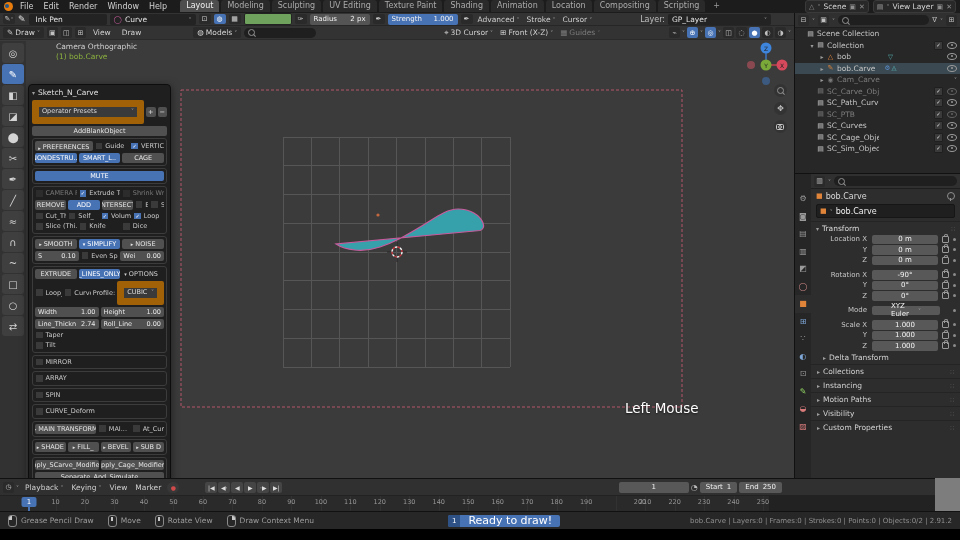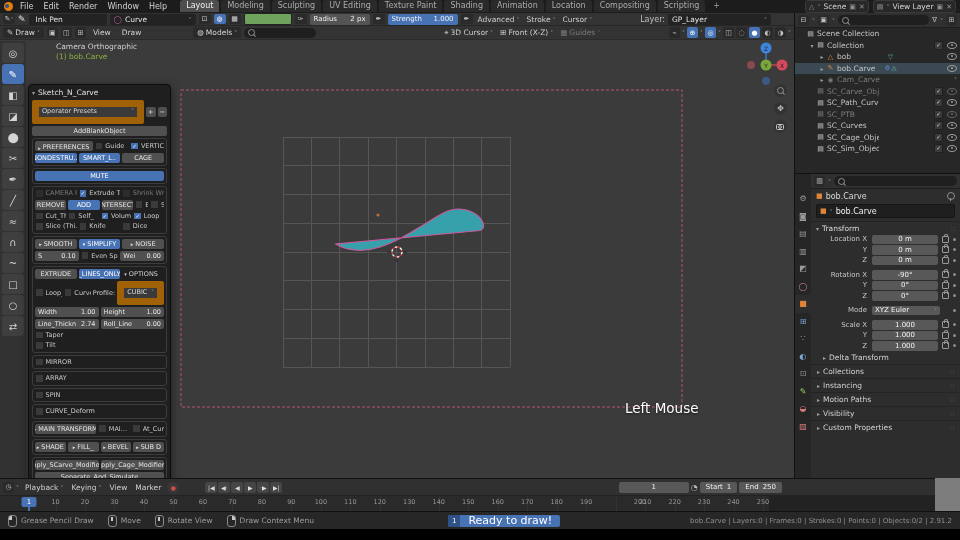--- a/index.html
+++ b/index.html
@@ -53,21 +53,21 @@
   #prop-header{display:flex;align-items:center;gap:3px;height:14px;background:#303030;border-bottom:1px solid #1e1e1e;padding:0 3px;}
   #prop-crumb{display:flex;align-items:center;gap:3px;height:14px;padding:0 5px;color:#d8d8d8;}
   .pin{width:6px;height:6px;border:1px solid #8f8f8f;border-radius:50%;margin-left:auto;position:relative;}
   .pin:after{content:'';position:absolute;left:2px;top:5px;width:1px;height:3px;background:#8f8f8f;}
   #prop-name-row{display:flex;align-items:center;gap:3px;background:#1f1f1f;border:1px solid #161616;border-radius:2px;height:12px;margin:1px 5px 3px;padding:0 3px;color:#efefef;}
   .prop-panel-hdr{display:flex;align-items:center;gap:3px;height:12px;padding:0 5px;color:#dadada;font-size:7.5px;background:#2d2d2d;border-top:1px solid #242424;}
   .tr-row{display:flex;align-items:center;height:10.5px;padding:0 4px 0 0;}
   .tr-row.gap{margin-top:4px;}
   .tr-lbl{width:56px;text-align:right;padding-right:5px;color:#c6c6c6;font-size:7px;flex:0 0 auto;}
   .tr-field{flex:1;background:#585858;border-radius:2px;height:9.5px;display:flex;align-items:center;justify-content:center;color:#f4f4f4;font-size:7px;position:relative;}
-  .tr-field.dd{justify-content:space-between;padding:0 3px;box-sizing:border-box;}
+  .tr-field.dd{justify-content:space-between;padding:0 19px;box-sizing:border-box;}
   .lock{width:5px;height:5px;border:1px solid #9a9a9a;border-radius:1px;margin-left:4px;position:relative;flex:0 0 auto;}
   .lock:before{content:'';position:absolute;left:0.5px;top:-3px;width:2.5px;height:2.5px;border:1px solid #9a9a9a;border-bottom:none;border-radius:2px 2px 0 0;}
   .adot{width:3px;height:3px;border-radius:50%;background:#8a8a8a;margin-left:4px;flex:0 0 auto;}
   .collapsed-hdr{display:flex;align-items:center;gap:3px;height:13px;padding:0 6px;color:#d2d2d2;font-size:7.5px;background:#2d2d2d;border-top:1px solid #242424;}
   .grip{margin-left:auto;color:#6f6f6f;font-size:6px;}
   
   #viewport{left:0;top:26px;width:794px;height:452px;background:#3b3b3b;overflow:hidden;}
   #vp-header{position:absolute;left:0;top:0;width:794px;height:14px;background:#333333;border-bottom:1px solid #2a2a2a;display:flex;align-items:center;gap:3px;padding:0 3px;box-sizing:border-box;z-index:5;}
   .vph-btn{display:flex;align-items:center;gap:2px;background:#2a2a2a;border-radius:2px;height:11px;padding:0 4px;color:#d8d8d8;font-size:7.5px;}
   .vph-menu{padding:0 4px;color:#d0d0d0;font-size:7.5px;}

